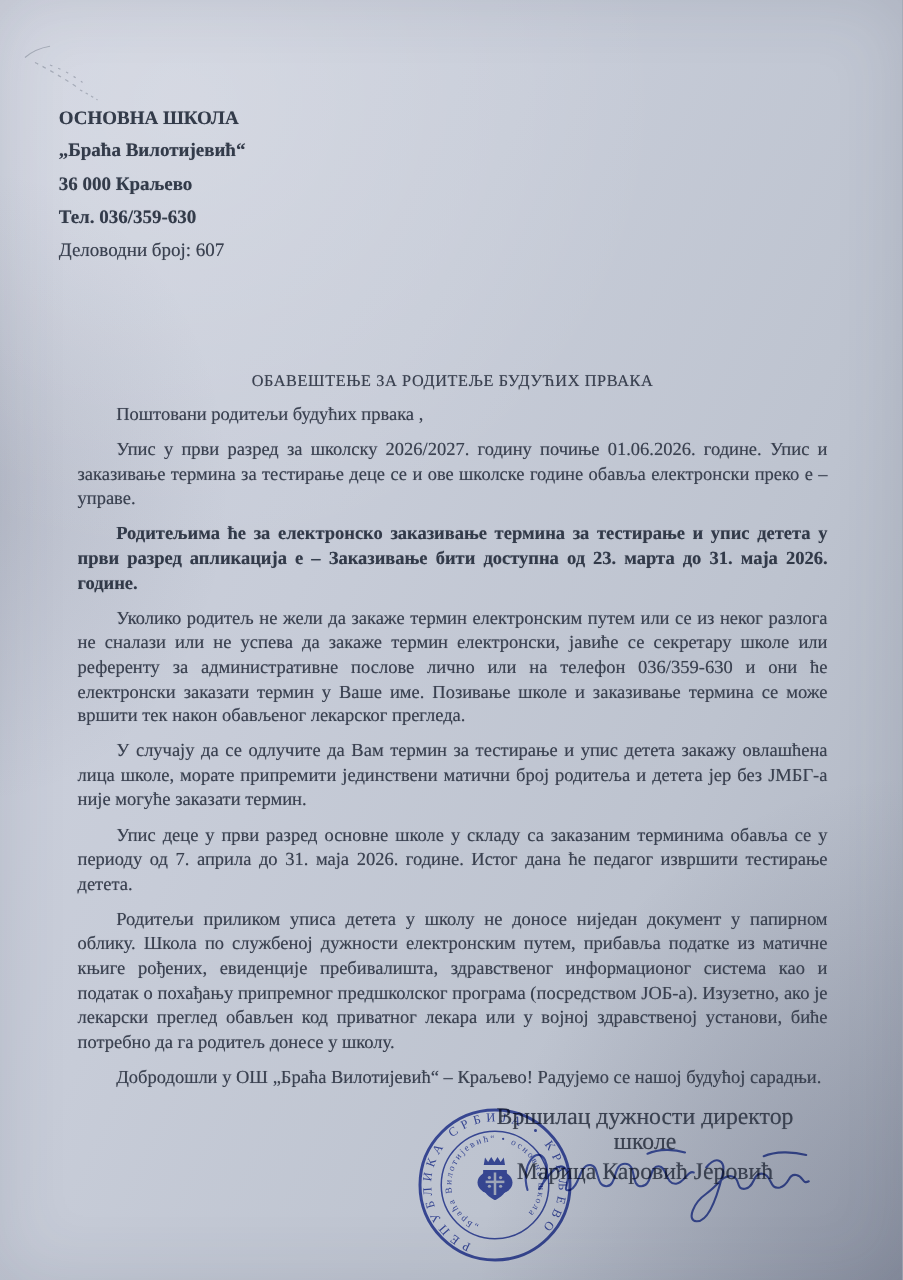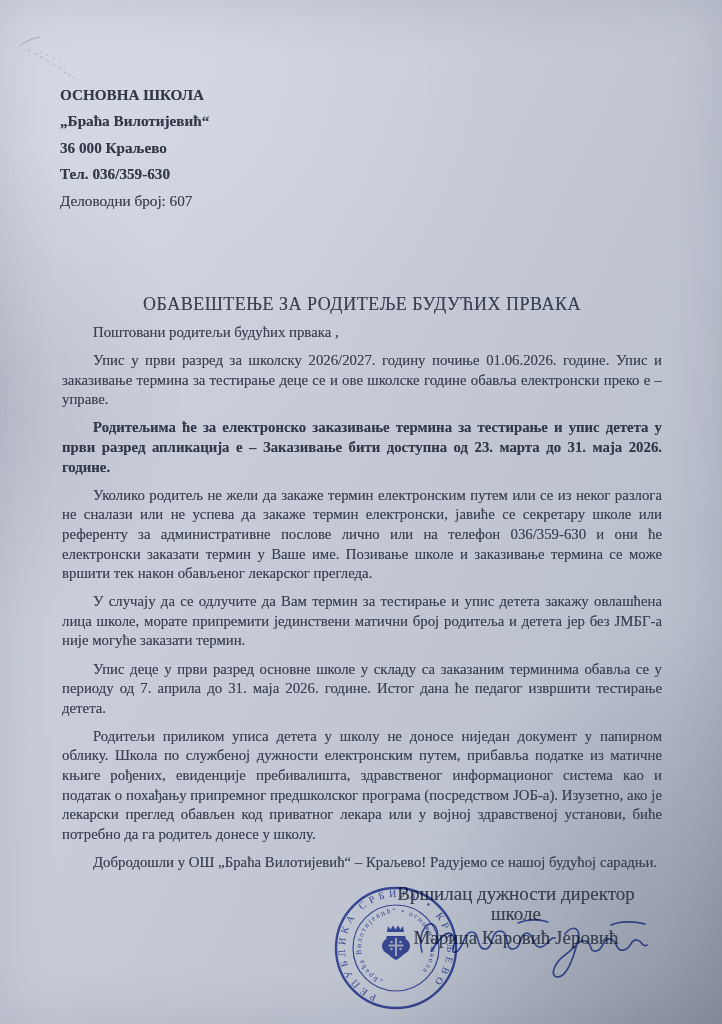--- a/index.html
+++ b/index.html
@@ -9,30 +9,30 @@
     color:#3a4150;
     background:
       radial-gradient(90% 60% at 20% 8%, rgba(255,255,255,.18), rgba(255,255,255,0) 60%),
       radial-gradient(85% 75% at 102% 104%, rgba(40,48,72,.30), rgba(40,48,72,0) 58%),
       radial-gradient(50% 45% at -2% 38%, rgba(52,58,80,.12), rgba(52,58,80,0) 55%),
       linear-gradient(115deg,#cfd3df 0%,#c7ccd8 38%,#bdc3cf 70%,#aeb4c1 100%);
     box-shadow: inset 0 0 55px rgba(56,62,84,.14);
   }
   .scan-text{ text-shadow:0 0 .6px rgba(58,65,80,.55); }
 
-  .header{position:absolute;left:60px;top:82px;font-size:15.2px;}
+  .header{position:absolute;left:47px;top:82px;font-size:15.2px;}
   .header .line{height:26.4px;line-height:26.4px;white-space:nowrap;}
   .header .b{font-weight:bold;color:#333b4a;}
 
   .body-text{
     position:absolute;left:62px;top:295px;width:600px;
     font-size:14.8px;line-height:19.6px;text-align:justify;
   }
   .doc-title{
-    font-weight:normal;font-size:18px;letter-spacing:.5px;
+    font-weight:normal;font-size:13px;letter-spacing:.5px;
     text-align:center;margin:0 0 8.5px;line-height:19.6px;
   }
   p.para{margin:0 0 8.5px;text-indent:31px;}
   p.para.bold{font-weight:bold;color:#323a49;}
 
   .sig-block{position:absolute;left:382px;top:884px;width:268px;text-align:center;font-size:19px;line-height:19.6px;}
   .sig-name{margin-top:5px;}
 
   .stamp{position:absolute;left:330px;top:882px;mix-blend-mode:multiply;opacity:.88;}
   .signature{position:absolute;left:415px;top:898px;mix-blend-mode:multiply;opacity:.92;}

